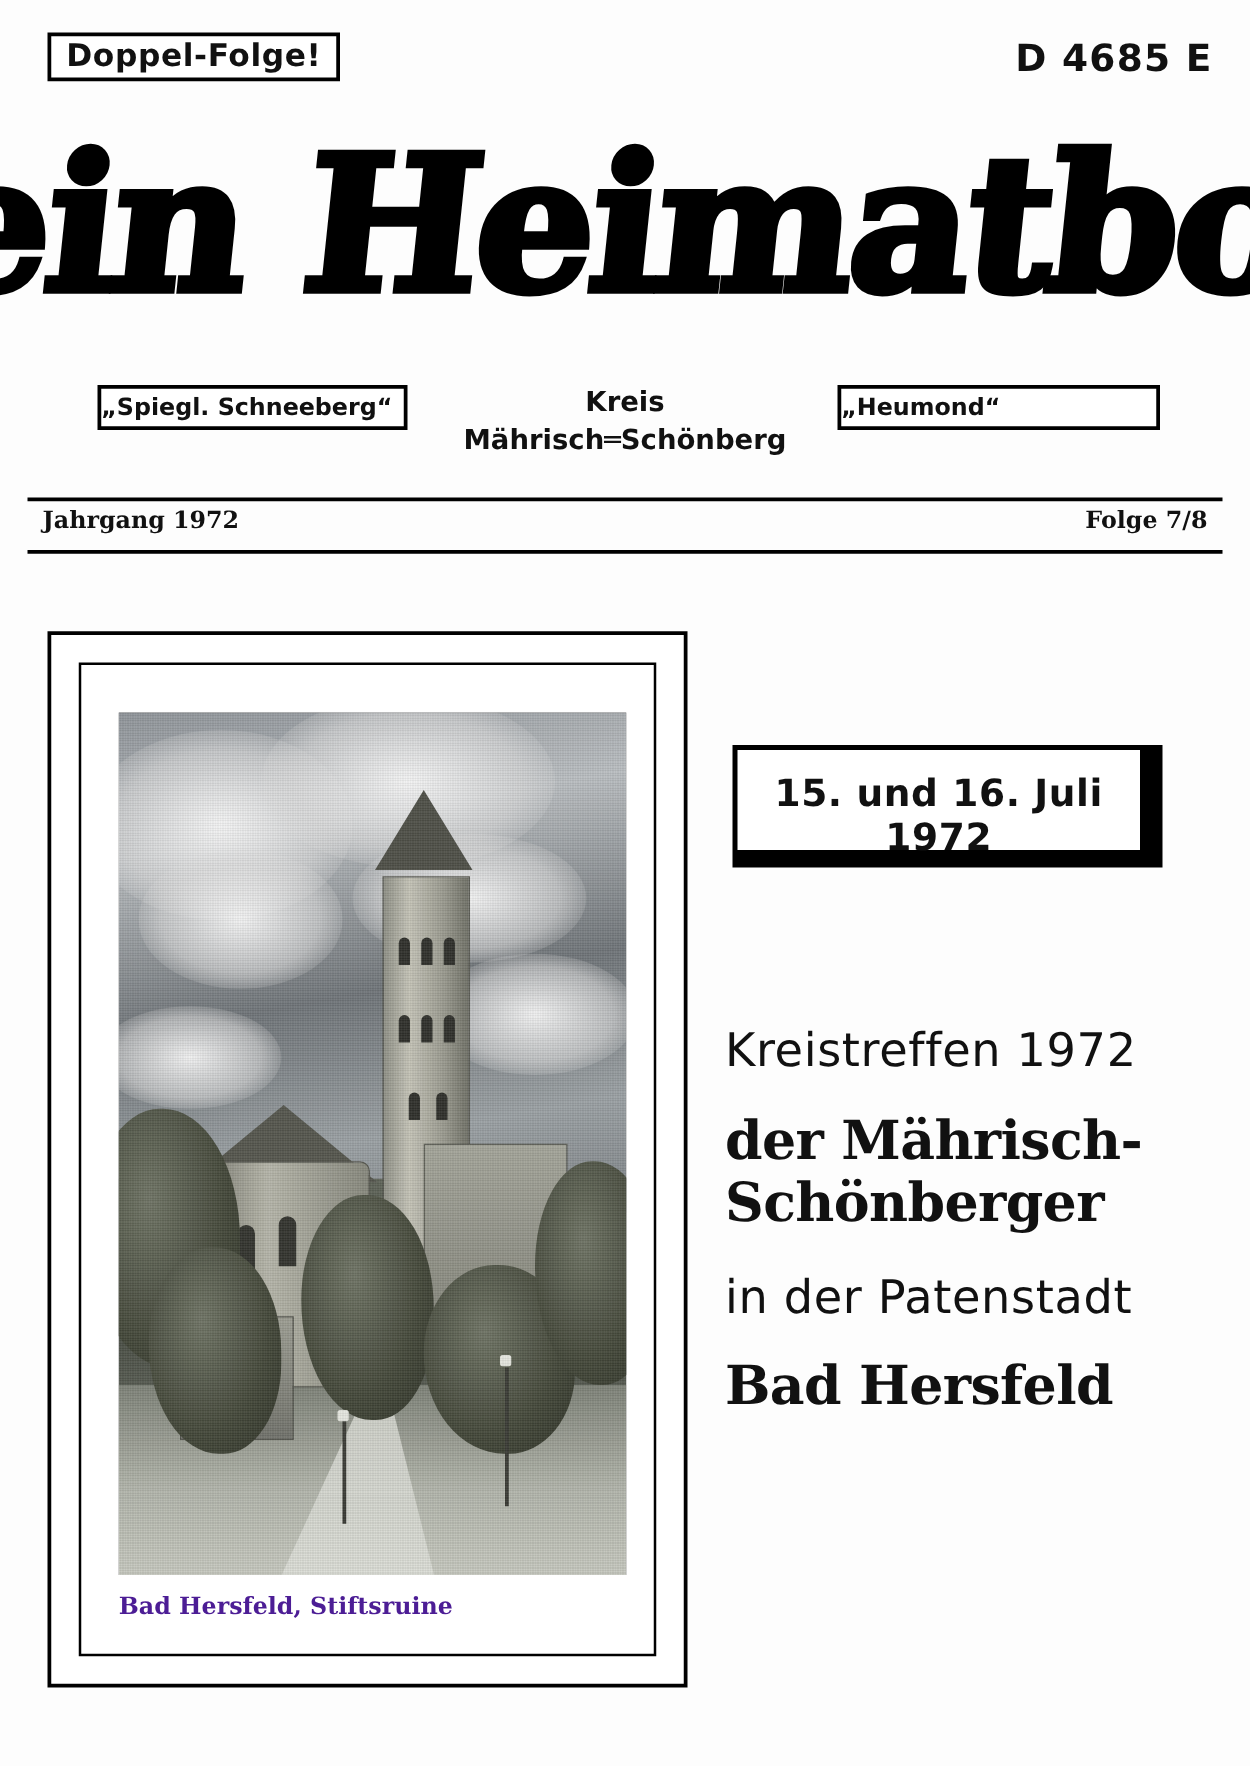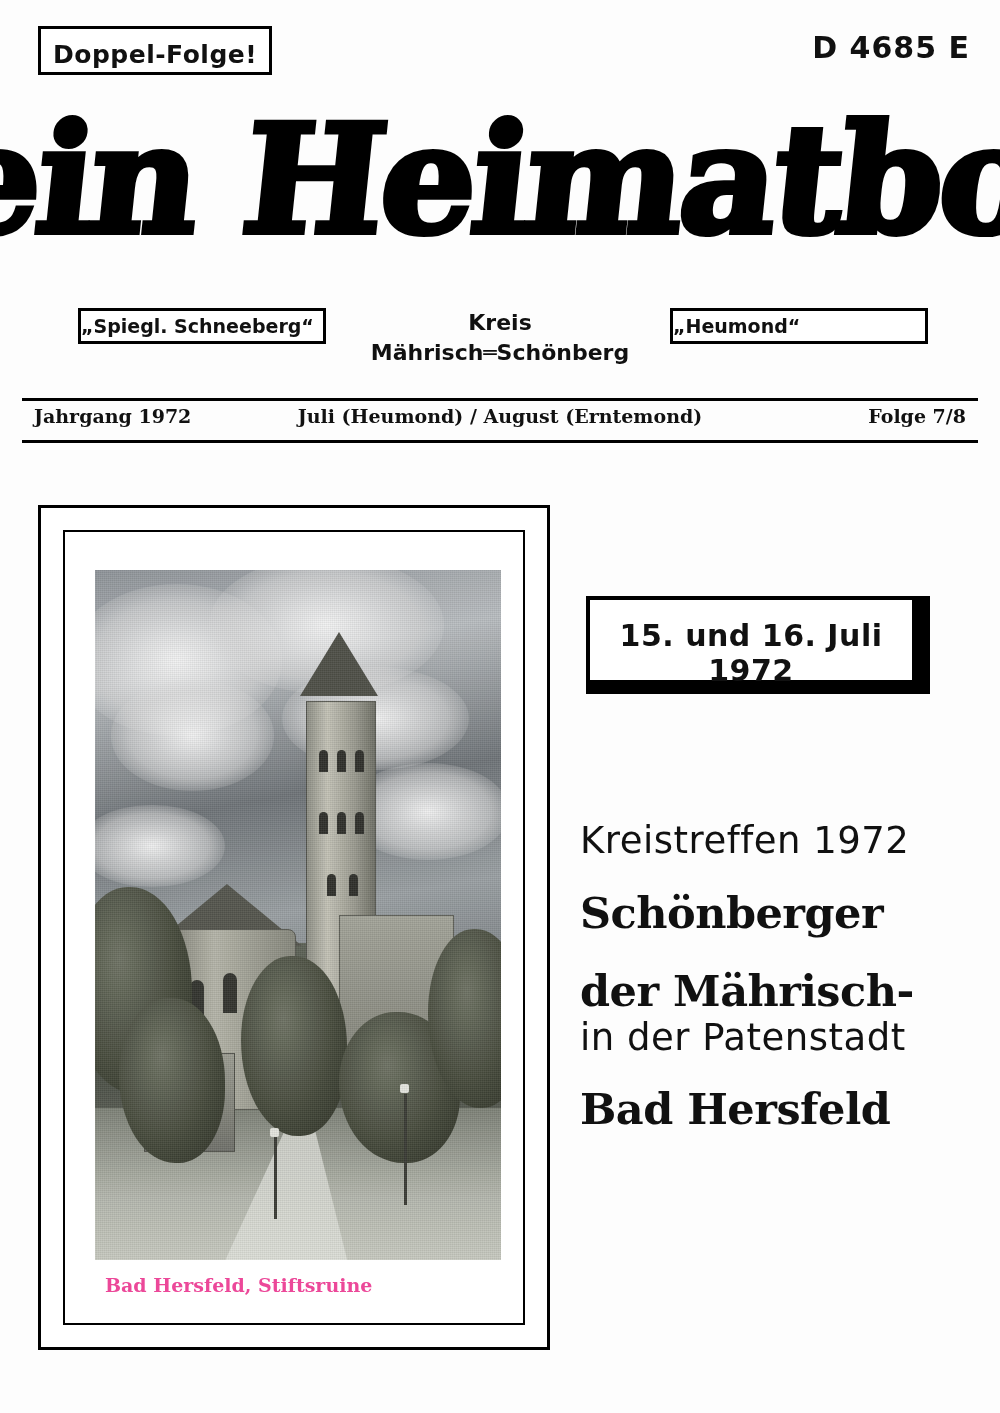--- a/index.html
+++ b/index.html
@@ -30,21 +30,21 @@
     left: 30px;
     top: 26px;
     width: 940px;
     height: 48px;
   }
   .doppel-folge {
     position: absolute;
     left: 8px;
     top: 0;
     border: 3px solid #000;
-    padding: 13px 12px 5px 12px;
+    padding: 3px 12px 5px 12px;
     font-family: "DejaVu Sans", sans-serif;
     font-weight: bold;
     font-size: 25px;
     letter-spacing: 0.5px;
     line-height: 1;
     background: #fff;
   }
   .doc-code {
     position: absolute;
     right: 0;
@@ -161,26 +161,26 @@
     position: absolute;
     left: 30px;
     top: 38px;
     width: 406px;
     height: 690px;
     background: #6d6d6d;
     overflow: hidden;
   }
   .photo-caption {
     position: absolute;
-    left: 40px;
+    left: 30px;
     top: 742px;
     font-family: "DejaVu Serif", serif;
     font-weight: bold;
     font-size: 19px;
-    color: #ec4899;
+    color: #4c1d95;
   }
 
   
   .sky {
     position: absolute; left: 0; top: 0; width: 100%; height: 58%;
     background: linear-gradient(170deg, #8f9499 0%, #b9bdc0 25%, #6f7478 55%, #9aa0a3 80%, #7b8084 100%);
   }
   .cloud {
     position: absolute;
     background: radial-gradient(ellipse at 50% 50%, rgba(245,245,245,0.95) 0%, rgba(220,220,220,0.6) 55%, rgba(200,200,200,0) 78%);
@@ -354,21 +354,20 @@
   <div class="region-bar">
     <div class="region-box region-left">„Spiegl. Schneeberg“</div>
     <div class="region-center">Kreis Mährisch═Schönberg</div>
     <div class="region-box region-right">„Heumond“</div>
   </div>
 
 
   <div class="rule rule-top"></div>
   <div class="issue-row">
     <span class="issue-left">Jahrgang 1972</span>
-    <span class="issue-center">Juli (Heumond) / August (Erntemond)</span>
     <span class="issue-right">Folge 7/8</span>
   </div>
   <div class="rule rule-bottom"></div>
 
   <div class="photo-frame">
     <div class="photo-frame-inner">
       <div class="photo-area">
         <div class="sky"></div>
 
         <div class="cloud" style="left:-6%; top:2%; width:52%; height:22%;"></div>
@@ -419,19 +418,19 @@
       <div class="photo-caption">Bad Hersfeld, Stiftsruine</div>
     </div>
   </div>
 
   <div class="date-badge">
     <div class="date-badge-text">15. und 16. Juli 1972</div>
   </div>
 
   <div class="right-col">
     <p class="line-plain">Kreistreffen 1972</p>
+    <p class="line-fraktur small-gap" style="margin-bottom:2px;">der Mährisch-</p>
     <p class="line-fraktur">Schönberger</p>
-    <p class="line-fraktur small-gap" style="margin-bottom:2px;">der Mährisch-</p>
     <p class="line-plain">in der Patenstadt</p>
     <p class="line-fraktur">Bad Hersfeld</p>
   </div>
 
 </div>
 
 </body></html>

